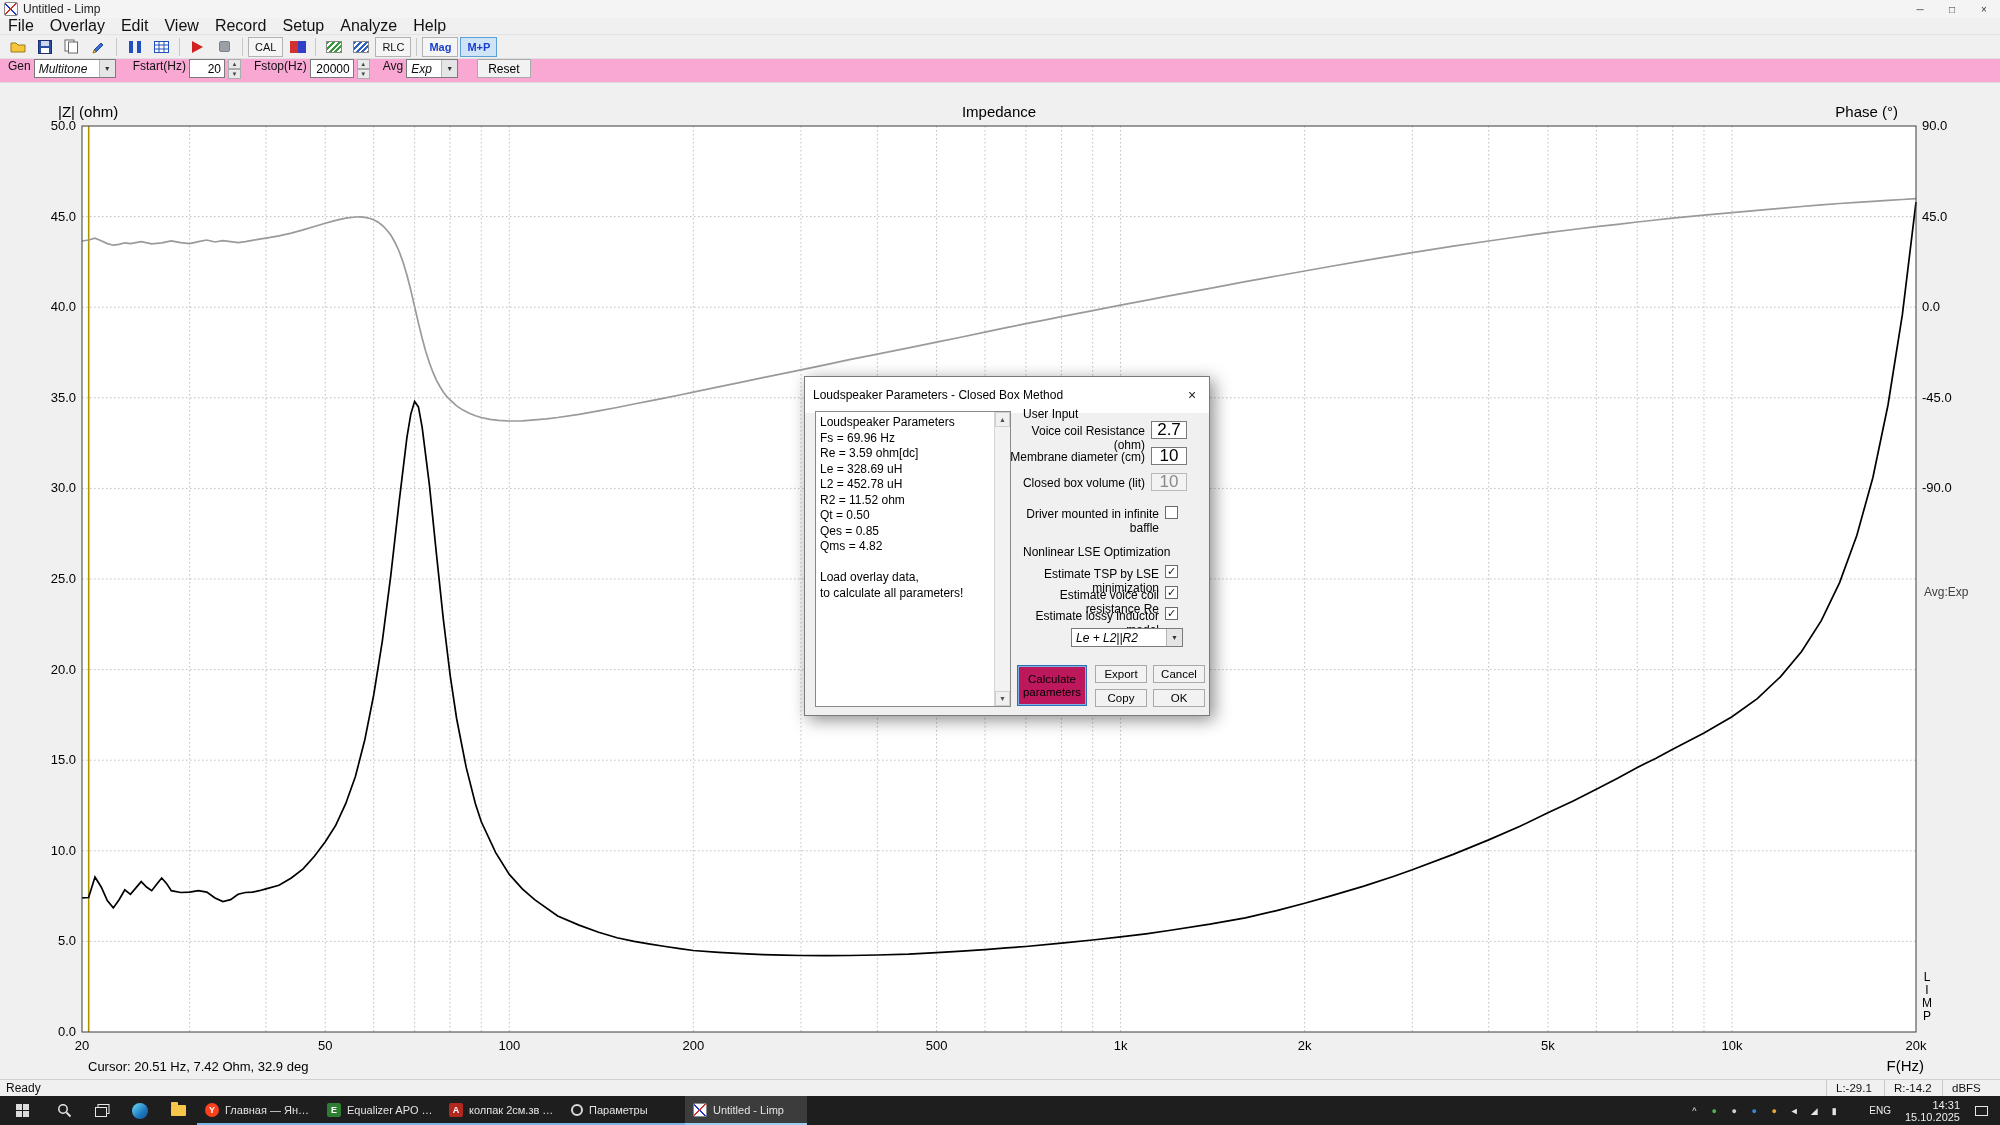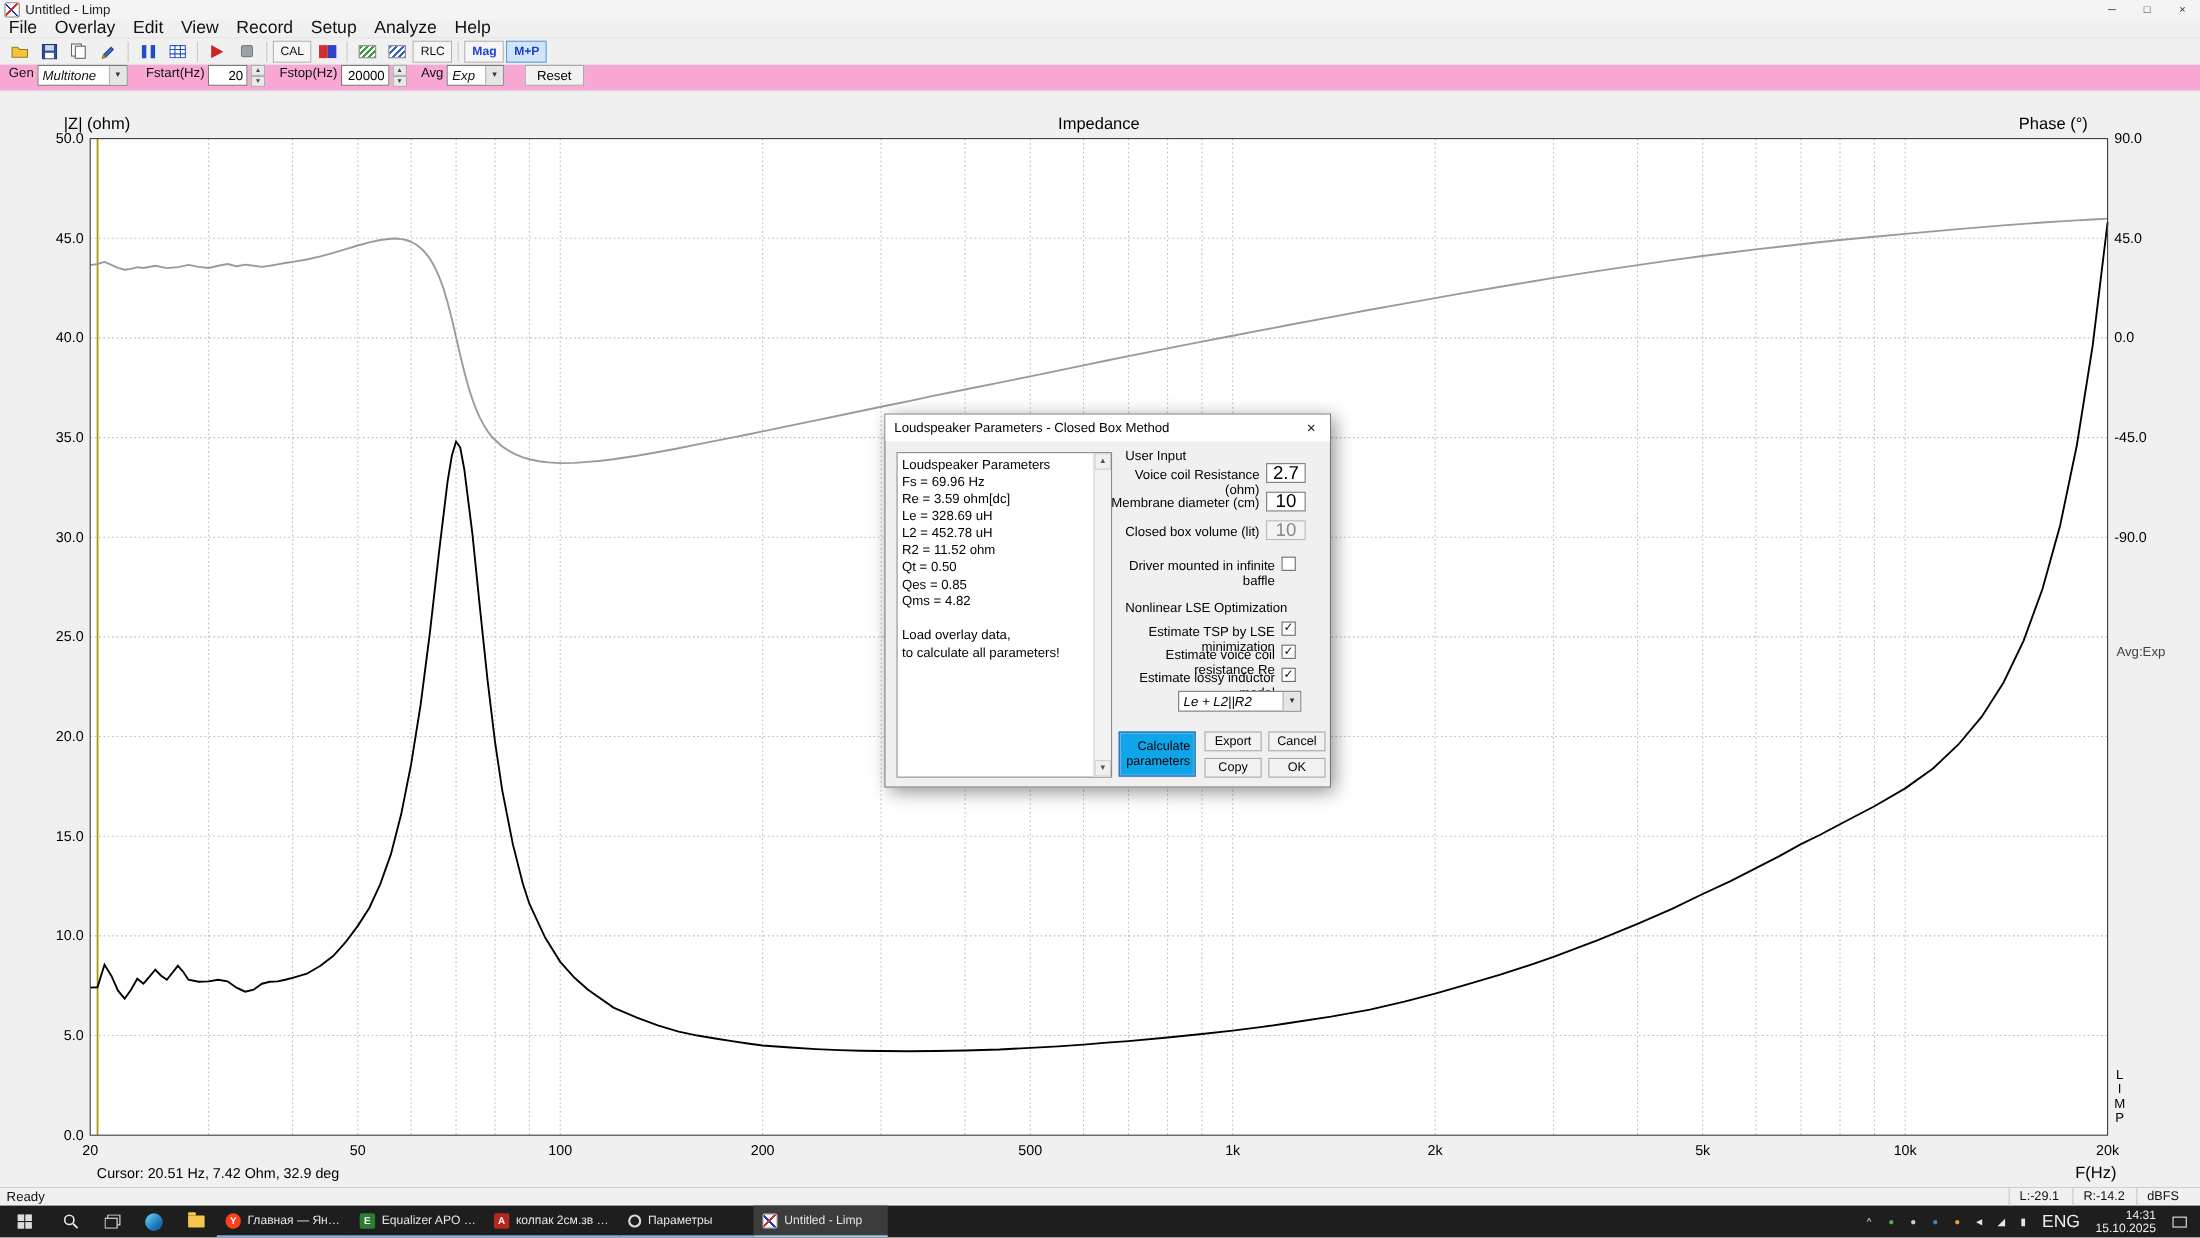--- a/index.html
+++ b/index.html
@@ -69,43 +69,43 @@
   .win-grid i { background:#dcdcdc; }
   .edge-ball { width:16px; height:16px; border-radius:50%; background:linear-gradient(135deg,#6ee0f7,#1f7bc0 60%,#14508f); }
   .folder-sh { width:15px; height:11px; background:#f6c64b; border-radius:1px; position:relative; }
   .folder-sh::before { content:""; position:absolute; top:-3px; left:0; width:7px; height:3px; background:#f6c64b; border-radius:1px 1px 0 0; }
   #taskbar-apps { display:flex; }
   .task-app { width:122px; display:flex; align-items:center; gap:6px; padding:0 8px; border-bottom:2px solid #7fb4e6; font-size:11px; color:#e4e4e4; }
   .task-app .lbl { white-space:nowrap; overflow:hidden; text-overflow:ellipsis; }
   .task-app.active { background:#3c3c3c; border-bottom-color:#9ccdf0; }
   .tray { margin-left:auto; display:flex; align-items:center; }
   .tray-ic { width:20px; height:29px; display:flex; align-items:center; justify-content:center; font-size:9px; color:#e6e6e6; }
-  .lang { font-size:16px; color:#eee; padding:0 7px; }
+  .lang { font-size:10px; color:#eee; padding:0 7px;margin-left:18px; }
   .clock { font-size:11px; color:#eee; text-align:right; line-height:12px; padding:0 7px; }
   .action-center { width:28px; display:flex; align-items:center; justify-content:center; }
   .ac-box { width:13px; height:10px; border:1px solid #e6e6e6; }
   .show-desktop { width:5px; border-left:1px solid #555; }
 
   
   .dialog { position:absolute; left:804px; top:376px; width:406px; height:340px; background:#f0f0f0; border:1px solid #7a7a7a; box-shadow:4px 4px 16px rgba(0,0,0,.45); z-index:50; font-size:12px; }
-  .dlg-title { height:24px; background:#ffffff; display:flex; align-items:center; padding-left:8px; }
+  .dlg-title { height:36px; background:#ffffff; display:flex; align-items:center; padding-left:8px; }
   .dlg-close { margin-left:auto; width:34px; height:26px; display:flex; align-items:center; justify-content:center; font-size:14px; color:#222; }
   .listbox { position:absolute; left:10px; top:34px; width:196px; height:296px; background:#fff; border:1px solid #8a8a8a; }
   .list-lines { position:absolute; left:4px; right:18px; top:3px; bottom:3px; overflow:hidden; line-height:15.5px; font-size:12px; color:#000; }
   .lb-scroll { position:absolute; right:0; top:0; bottom:0; width:16px; background:#f2f2f2; border-left:1px solid #d5d5d5; }
   .lb-arrow { position:absolute; left:0; width:15px; height:15px; font-size:7px; color:#505050; display:flex; align-items:center; justify-content:center; background:#f0f0f0; border:1px solid #cfcfcf; }
   .lb-up { top:0; } .lb-down { bottom:0; }
   .dlg-heading { position:absolute; font-size:12px; color:#000; }
   .dlg-lab { position:absolute; font-size:12px; color:#000; text-align:right; }
   .dlg-edit { position:absolute; width:36px; height:18px; border:1px solid #7a7a7a; font-size:17px; text-align:center; font-family:inherit; background:#fff; color:#000; }
   .dlg-edit:disabled { background:#f3f3f3; color:#8a8a8a; border-color:#b9b9b9; }
   .chk { position:absolute; width:13px; height:13px; background:#fff; border:1px solid #6a6a6a; font-size:11px; line-height:11px; text-align:center; color:#111; }
   .dlg-combo { position:absolute; left:266px; top:251px; width:112px; height:19px; }
   .dbtn { position:absolute; border:1px solid #a9a9a9; background:#f2f2f2; font-size:11.5px; display:flex; align-items:center; justify-content:center; text-align:center; line-height:13px; font-family:inherit; color:#000; }
-  .dbtn.default { border:1px solid #2f6fb5; box-shadow:inset 0 0 0 1px #7fb2e0; background:#0ea5e9;text-align:right; }
+  .dbtn.default { border:1px solid #2f6fb5; box-shadow:inset 0 0 0 1px #7fb2e0; background:#be185d; }
 </style>
 </head>
 <body>
 
 <div class="screen">
 
   <div class="titlebar">
     <span class="app-ic ic-limp"></span>
     <span class="title-text">Untitled - Limp</span>
     <div class="win-controls">

